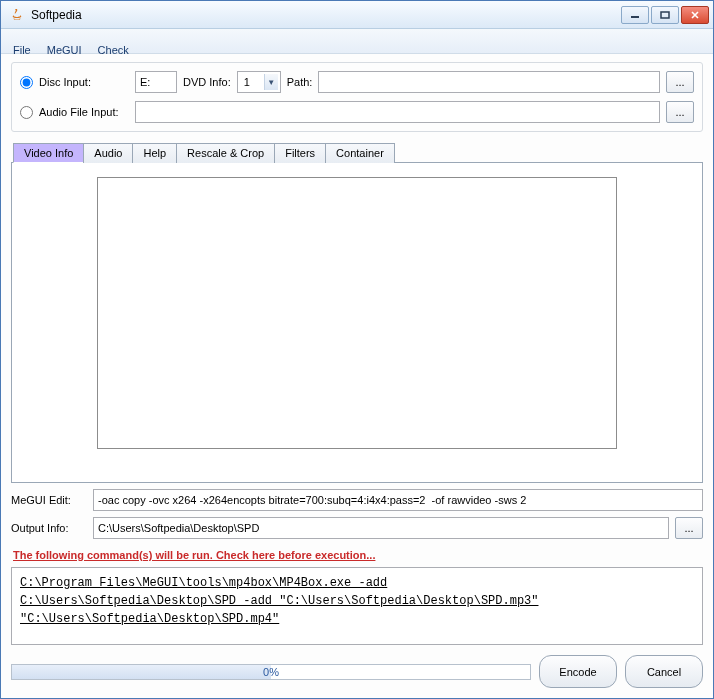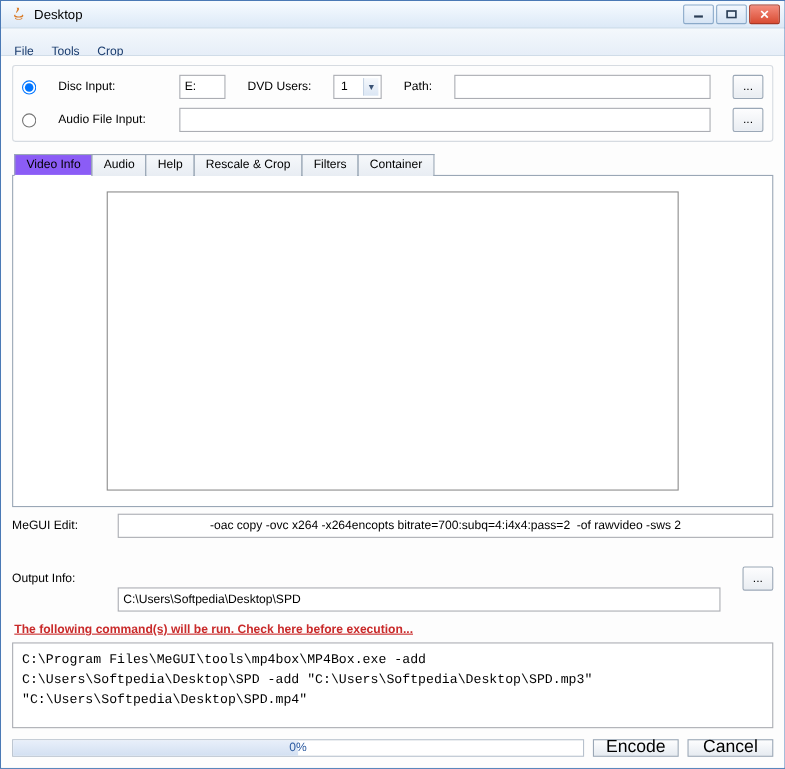--- a/index.html
+++ b/index.html
@@ -12,59 +12,59 @@
 .titlebar .title { flex: 1; color: #000; font-size: 12px; }
 .titlebar .winbtns { display: flex; gap: 2px; }
 .winbtn { width: 28px; height: 18px; border: 1px solid #8aa9c9; border-radius: 2px; background: linear-gradient(#f2f7fd, #d6e4f4); display: flex; align-items: center; justify-content: center; font-size: 10px; color: #2b3e56; }
 .winbtn.close { background: linear-gradient(#f48d7e, #d94c33); border-color: #a83724; color: #fff; font-weight: bold; }
 
 .menubar { height: 22px; background: linear-gradient(#f4f8fc, #e6eef8); border-bottom: 1px solid #d0dce8; display: flex; align-items: stretch; padding: 12px 4px; }
 .menuitem { padding: 3px 8px; color: #1a3c6e; cursor: default; }
 
 .content { flex: 1; padding: 8px 10px 10px 10px; display: flex; flex-direction: column; gap: 6px; background: #fdfdfd; }
 
-.row { display: flex; align-items: center; gap: 20px; }
+.row { display: flex; align-items: center; gap: 6px; }
 .radio { width: 13px; height: 13px; }
 .lbl { white-space: nowrap; }
 .txt { height: 22px; border: 1px solid #abadb3; padding: 2px 4px; font-size: 11px; font-family: inherit; background: #fff; }
 .sel { height: 22px; border: 1px solid #abadb3; background: #fff; font-size: 11px; width: 44px; display: flex; align-items: center; justify-content: space-between; padding: 0 2px 0 6px; }
 .sel .arrow { width: 14px; height: 16px; background: linear-gradient(#f5f8fc,#dbe6f4); border-left: 1px solid #c5d3e4; display:flex; align-items:center; justify-content:center; font-size:8px; color:#3b5375;}
 .btn-dots { width: 28px; height: 22px; border: 1px solid #9aa7b6; border-radius: 2px; background: linear-gradient(#fdfdfe, #e9edf2); font-size: 11px; display: flex; align-items: center; justify-content: center; }
 
 .grp { border: 1px solid #d6dbe1; border-radius: 3px; padding: 8px; }
 
 .tabs { margin-top: 4px; flex: 1; display: flex; flex-direction: column; }
 .tabhdr { display: flex; position: relative; top: 1px; z-index: 2; padding-left: 2px; }
 .tab { border: 1px solid #9aa7b6; border-bottom: none; padding: 3px 10px; background: linear-gradient(#f6f8fb,#e8edf3); font-size: 11px; margin-right: -1px; }
-.tab.active { background: #8b5cf6; border-bottom: 1px solid #fff; }
+.tab.active { background: #c4b5fd; border-bottom: 1px solid #fff; }
 .tabbody { flex: 1; border: 1px solid #9aa7b6; background: #fff; padding: 14px; display: flex; justify-content: center; }
 .preview { width: 520px; height: 272px; border: 1px solid #8c8c8c; background: #fff; }
 
 .warn { color: #c92a2a; font-weight: bold; font-size: 11px; padding: 4px 2px 0 2px; text-decoration: underline; }
 
-.cmdarea { width: 100%; height: 78px; border: 1px solid #abadb3; padding: 6px 8px; font-family: "Courier New", monospace; font-size: 12px; line-height: 1.5; white-space: pre-wrap; resize: none; background: #fff; }
+.cmdarea { width: 100%; height: 78px; border: 1px solid #abadb3; padding: 6px 8px; font-family: "Courier New", monospace; font-size: 12px; line-height: 1.5; white-space: pre-wrap; resize: none; background: #fff; text-decoration: underline; }
 
 .bottom { display: flex; align-items: center; gap: 8px; padding-top: 4px; }
 .progress { flex: 1; height: 16px; border: 1px solid #b7c1cd; position: relative; background: #fff; }
 .progress .bar { position: absolute; left:0; top:0; bottom:0; width: 50%; background: linear-gradient(#e8effa, #d3e0f2); }
 .progress .plabel { position: absolute; left:0; right:0; top:0; bottom:0; display:flex; align-items:center; justify-content:center; color:#2b5aa0; font-size:11px; }
-.btn { min-width: 78px; height: 16px; border: 1px solid #9aa7b6; border-radius: 0; background: linear-gradient(#fdfdfe, #e6ebf1); font-size: 16px; display:flex; align-items:center; justify-content:center; }
+.btn { min-width: 78px; height: 33px; border: 1px solid #9aa7b6; border-radius: 12px; background: linear-gradient(#fdfdfe, #e6ebf1); font-size: 11px; display:flex; align-items:center; justify-content:center; }
 </style>
 </head>
 <body>
 
 <div class="window">
 
   <div class="titlebar">
     <span class="java-icon">
       <svg width="14" height="14" viewBox="0 0 14 14">
           <path d="M5 1c2 2-1 3 0 5 1-2 3-3 2-5M4 7c-2 1-2 3 3 3s5-2 3-3c1 1-1 2-3 2s-4-1-3-2M4 10c-1 1 0 2 3 2s4-1 3-2c0 1-2 1.5-3 1.5s-3-.5-3-1.5" fill="#d97720"></path>
         </svg>
     </span>
-    <span class="title">Desktop</span>
+    <span class="title">Softpedia</span>
     <div class="winbtns">
       <div class="winbtn">
           <svg width="10" height="8">
             <rect x="1" y="5" width="8" height="2" fill="#2b3e56"></rect>
           </svg>
         </div>
       <div class="winbtn">
           <svg width="10" height="8">
             <rect x="1" y="1" width="8" height="6" fill="none" stroke="#2b3e56" stroke-width="1.5"></rect>
           </svg>
@@ -72,32 +72,32 @@
       <div class="winbtn close">
           <svg width="10" height="8">
             <path d="M2 1l6 6M8 1l-6 6" stroke="#fff" stroke-width="1.6"></path>
           </svg>
         </div>
     </div>
   </div>
 
   <div class="menubar">
     <div class="menuitem">File</div>
-    <div class="menuitem">Tools</div>
-    <div class="menuitem">Crop</div>
+    <div class="menuitem">MeGUI</div>
+    <div class="menuitem">Check</div>
   </div>
 
   <div class="content">
 
     <div class="grp" style="display:flex; flex-direction:column; gap:8px;">
       <div class="row">
         <input type="radio" class="radio" name="inp" checked="" style="">
         <span class="lbl" style="width:90px">Disc Input:</span>
         <input class="txt" style="width: 42px;" value="E:">
-        <span class="lbl">DVD Users:</span>
+        <span class="lbl">DVD Info:</span>
         <div class="sel">
           <span>1</span>
           <span class="arrow">▼</span>
         </div>
         <span class="lbl">Path:</span>
         <input class="txt" style="flex: 1 1 0%;" value="">
         <div class="btn-dots">...</div>
       </div>
       <div class="row">
         <input type="radio" class="radio" name="inp" style="">
@@ -116,26 +116,26 @@
         <div class="tab">Filters</div>
         <div class="tab">Container</div>
       </div>
       <div class="tabbody">
         <div class="preview"></div>
       </div>
     </div>
 
     <div class="row">
       <span class="lbl" style="width:76px">MeGUI Edit:</span>
-      <input class="txt" style="flex: 1 1 0%; text-align: center;" value="-oac copy -ovc x264 -x264encopts bitrate=700:subq=4:i4x4:pass=2  -of rawvideo -sws 2">
+      <input class="txt" style="flex: 1 1 0%;" value="-oac copy -ovc x264 -x264encopts bitrate=700:subq=4:i4x4:pass=2  -of rawvideo -sws 2">
     </div>
 
     <div class="row">
       <span class="lbl" style="width:76px">Output Info:</span>
-      <input class="txt" style="flex: 1 1 0%; margin-top: 39px;" value="C:\Users\Softpedia\Desktop\SPD">
+      <input class="txt" style="flex: 1 1 0%;" value="C:\Users\Softpedia\Desktop\SPD">
       <div class="btn-dots">...</div>
     </div>
 
     <div class="warn">The following command(s) will be run. Check here before execution...</div>
 
     <textarea class="cmdarea" readonly="" style="">C:\Program Files\MeGUI\tools\mp4box\MP4Box.exe -add
 C:\Users\Softpedia\Desktop\SPD -add "C:\Users\Softpedia\Desktop\SPD.mp3"
 "C:\Users\Softpedia\Desktop\SPD.mp4"</textarea>
 
     <div class="bottom">

